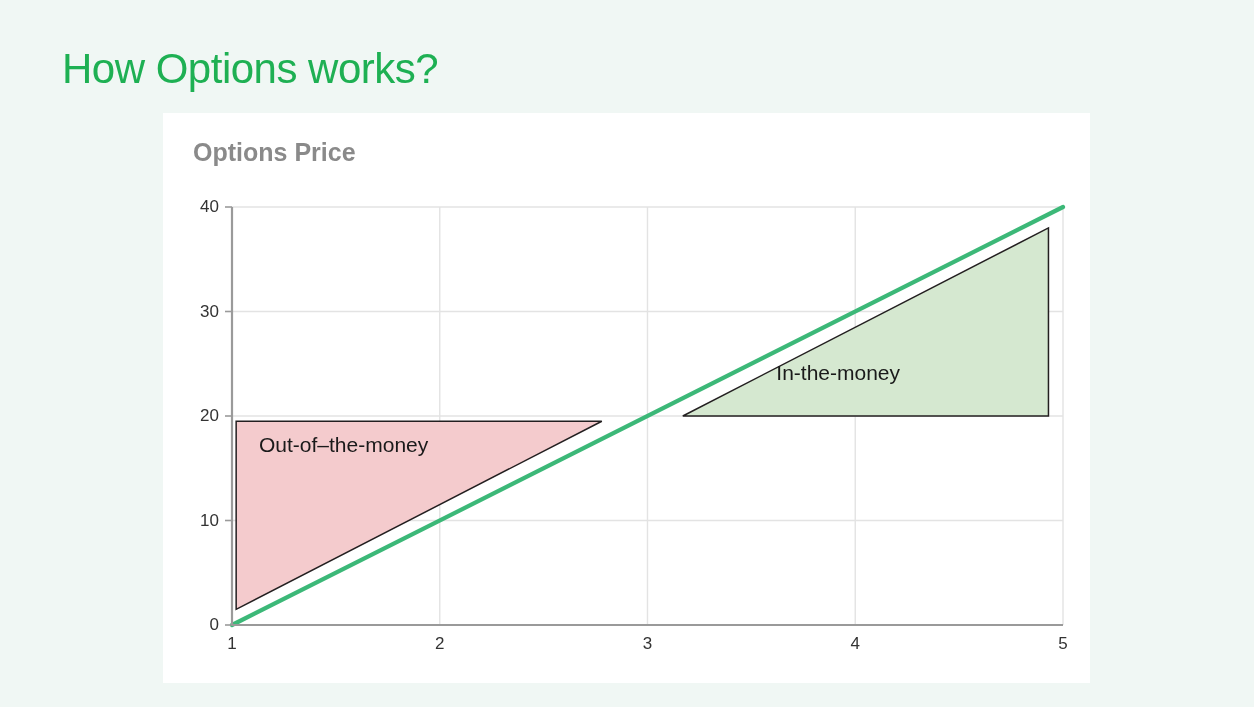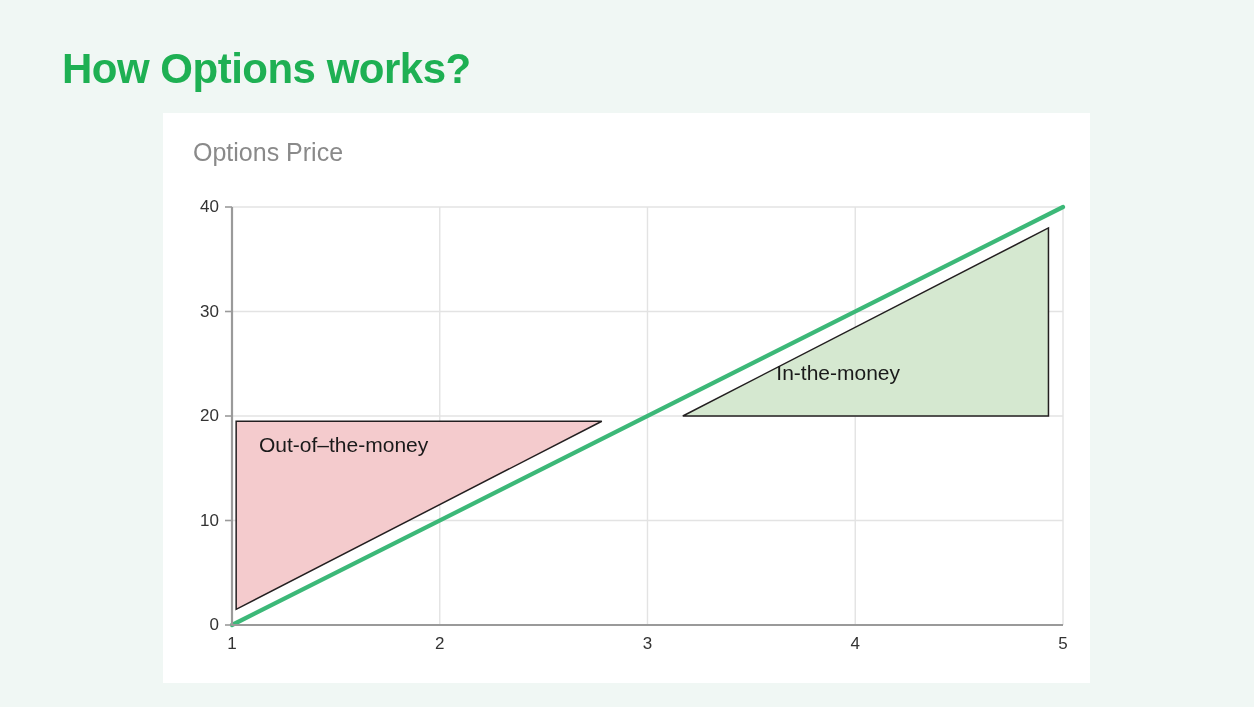--- a/index.html
+++ b/index.html
@@ -18,41 +18,41 @@
     position: absolute;
     inset: 0;
     width: 1254px;
     height: 707px;
   }
   #slide-title {
     position: absolute;
     left: 62px;
     top: 48px;
     font-size: 42px;
-    font-weight: 700;
+    font-weight: 400;
     color: #1eb053;
     letter-spacing: -0.5px;
     white-space: nowrap;
     line-height: 1;
   }
   #chart-card {
     position: absolute;
     left: 163px;
     top: 113px;
     width: 927px;
     height: 570px;
     background: #ffffff;
   }
   #chart-title {
     position: absolute;
     left: 30px;
     top: 27px;
     font-size: 25px;
     color: #8a8a8a;
-    font-weight: 400;
+    font-weight: 700;
     white-space: nowrap;
     line-height: 1;
     text-align: center;
   }
   #plot-svg {
     position: absolute;
     left: 0;
     top: 0;
     width: 927px;
     height: 570px;

